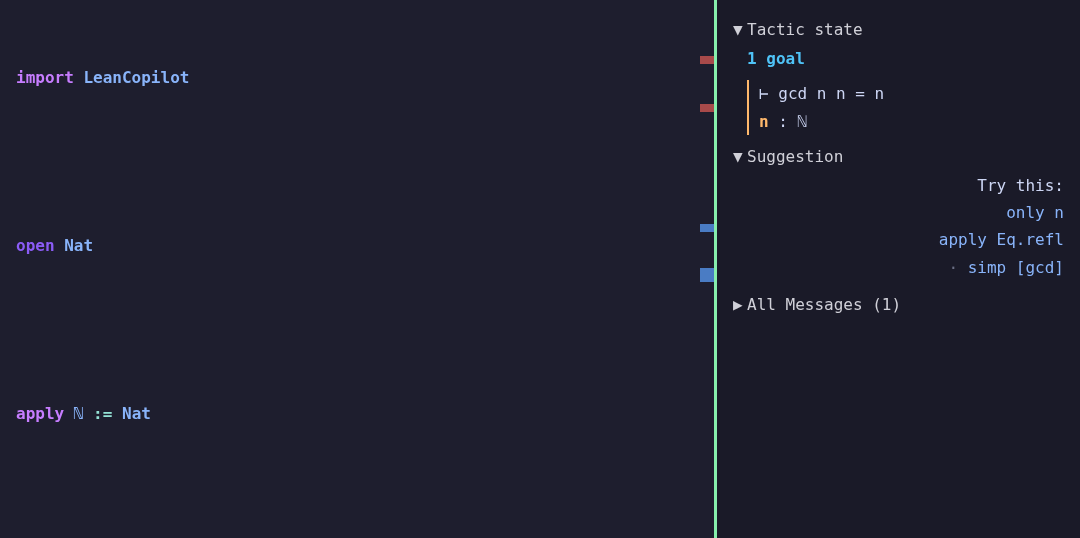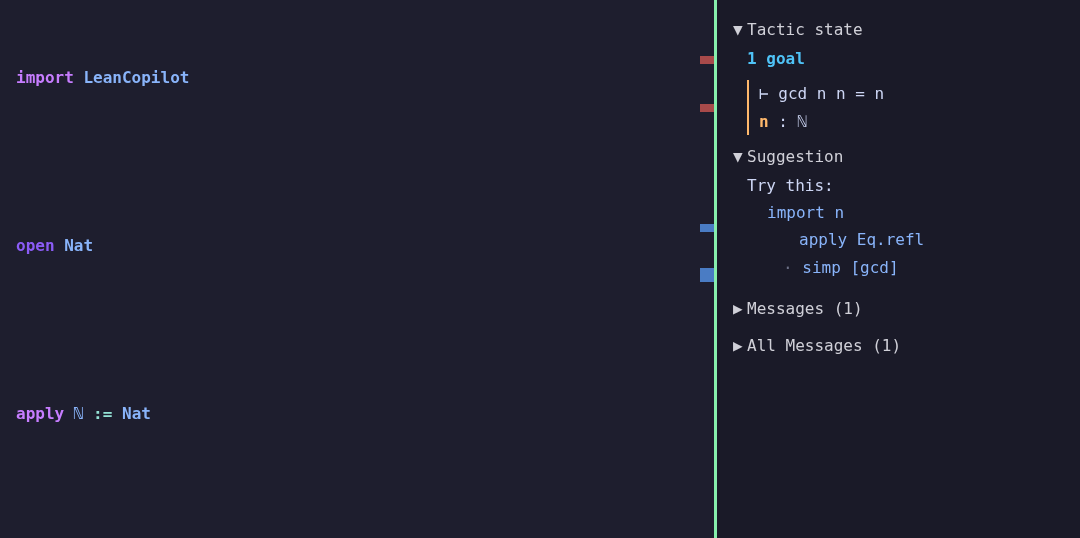--- a/index.html
+++ b/index.html
@@ -62,21 +62,21 @@
     .goal-word { color: #4fc3f7; font-weight: 600; }
     .hyp-block {
       margin-left: 14px;
       border-left: 2px solid #ffb86c;
       padding-left: 10px;
       margin-bottom: 8px;
     }
     .hyp-name { color: #ffb86c; font-weight: 600; }
     .hyp-type { color: #cdd6f4; }
     .turnstile { color: #cdd6f4; }
-    .suggestion-body { margin-left: 14px; }
+    .suggestion-body { margin-left: 14px; text-align: right; }
     .try-this { color: #cdd6f4; }
     .sug-line { color: #89b4fa; padding-left: 20px; }
     .sug-sub { color: #89b4fa; padding-left: 36px; }
     .dot { color: #6c7086; }
     .code-line { display: block; font-weight: bold; }
   </style>
 </head>
 <body>
 
 <div class="editor-pane">
@@ -118,25 +118,22 @@
   <div class="hyp-block">
     <div><span class="turnstile">⊢</span> <span class="hyp-type">gcd n n = n</span></div>
     <div><span class="hyp-name">n</span><span class="hyp-type"> : </span><span class="hyp-type">ℕ</span></div>
   </div>
 
   <div class="section-header">
     <span class="tri">▼</span><span>Suggestion</span>
   </div>
   <div class="suggestion-body">
     <div class="try-this">Try this:</div>
-    <div class="sug-line">import n</div>
+    <div class="sug-line">only n</div>
     <div class="sug-sub" style="padding-left:52px;">apply Eq.refl</div>
     <div class="sug-sub"><span class="dot">· </span><span>simp [gcd]</span></div>
   </div>
 
-  <div class="section-header" style="margin-top:14px;">
-    <span class="tri">▶</span><span>Messages (1)</span>
-  </div>
 
   <div class="section-header" style="margin-top:10px;">
     <span class="tri">▶</span><span>All Messages (1)</span>
   </div>
 </div>
 
 </body></html>

